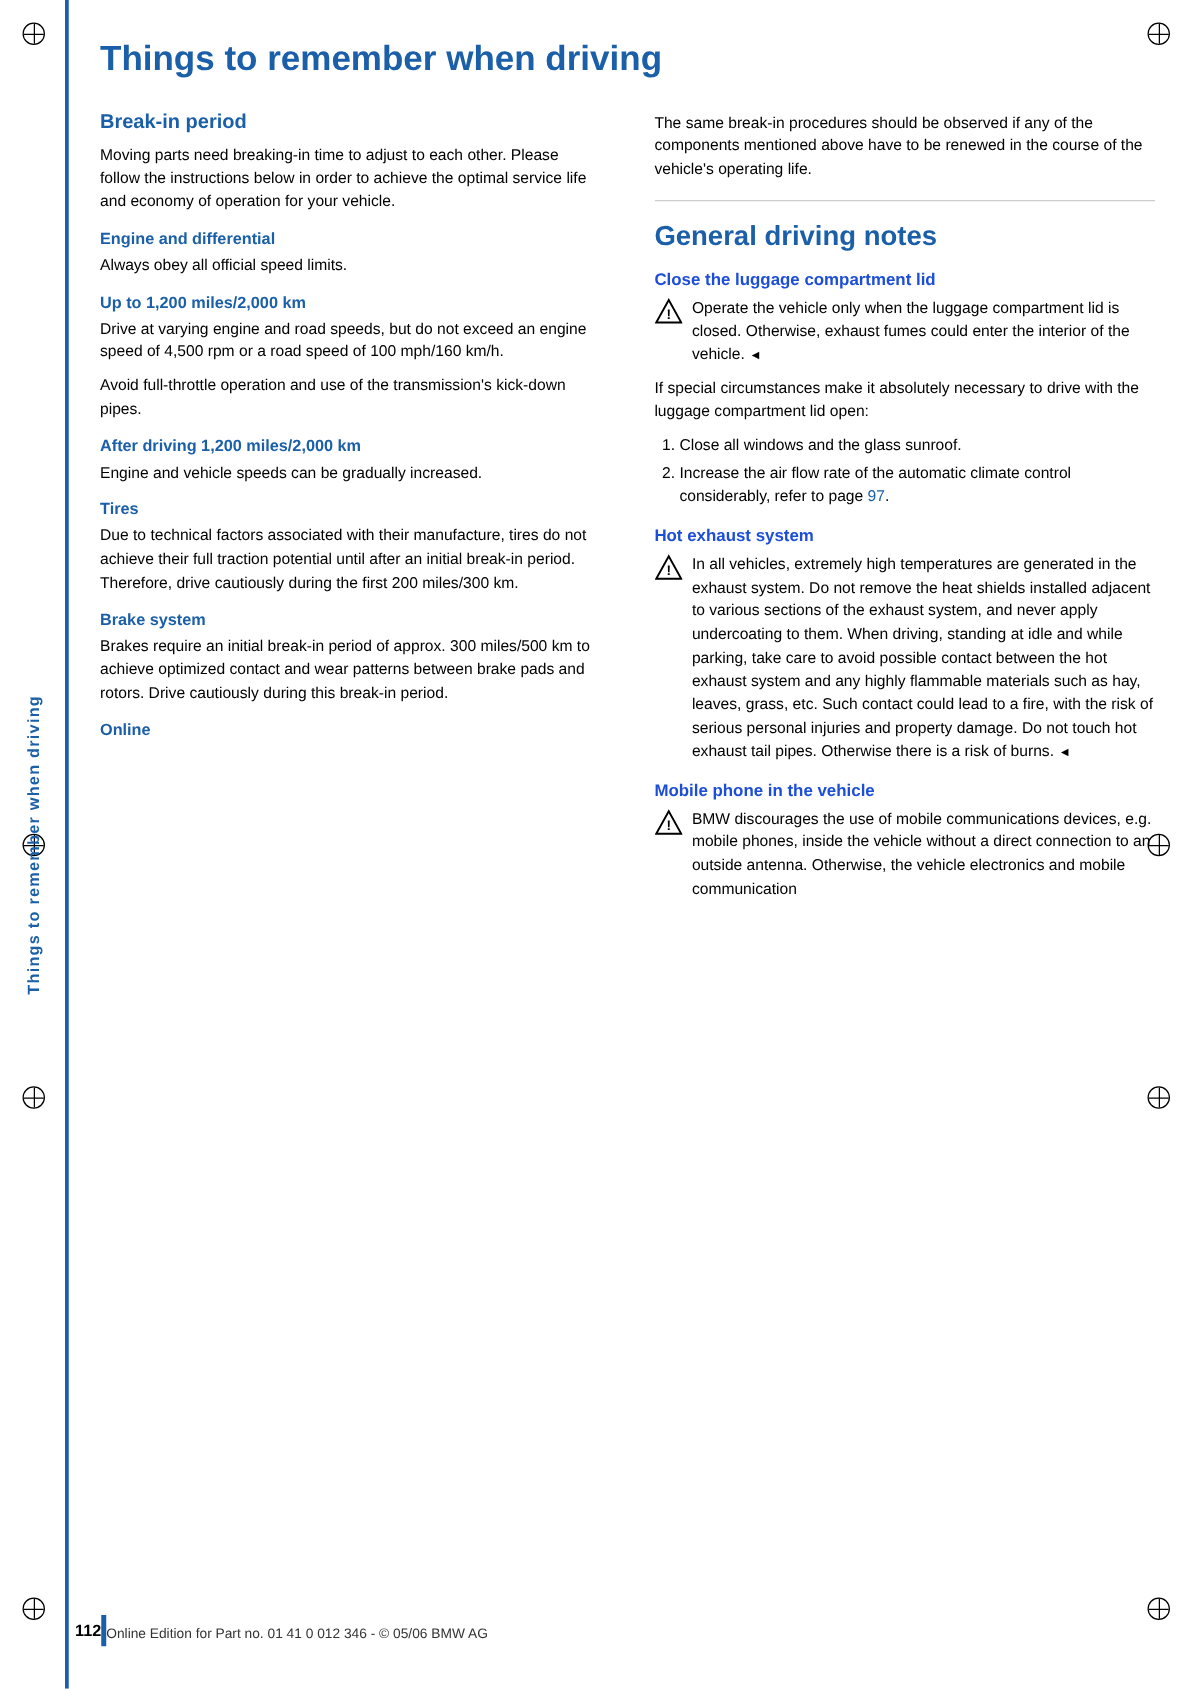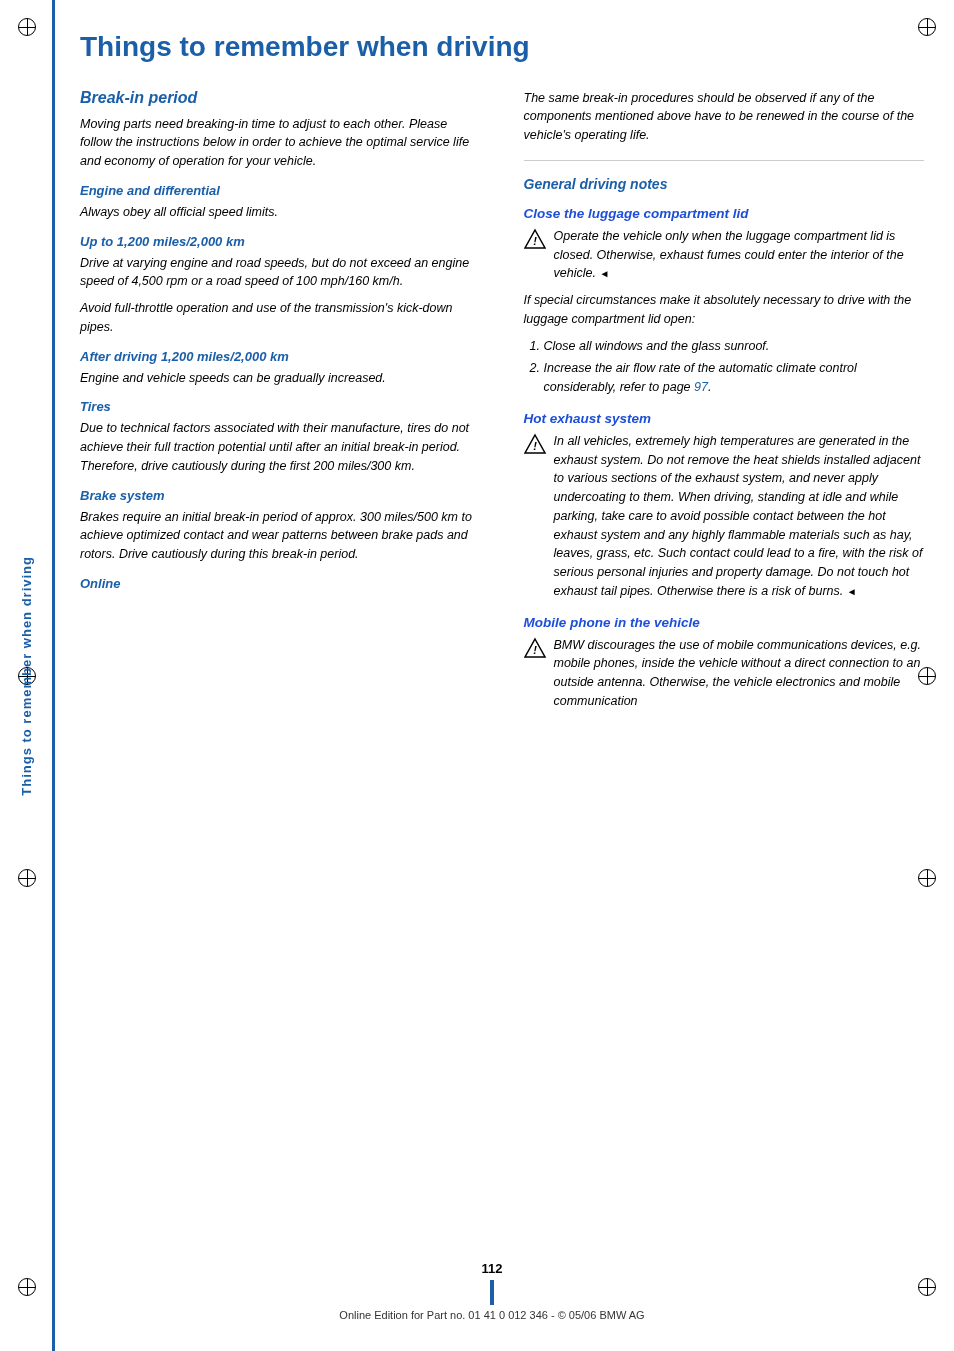--- a/index.html
+++ b/index.html
@@ -87,21 +87,20 @@
       font-weight: bold;
       color: #1a5fa8;
       margin-bottom: 25px;
       line-height: 1.2;
     }
 
     
     .two-col {
       display: flex;
       gap: 43px;
-      font-style: italic;
     }
 
     .col-left {
       flex: 1;
     }
 
     .col-right {
       flex: 1;
     }
 
@@ -172,21 +171,21 @@
       margin-bottom: 4px;
     }
 
     
     .page-footer {
       position: absolute;
       bottom: 30px;
       left: 60px;
       right: 30px;
       display: flex;
-      flex-direction: column;
+      flex-direction: row;
       align-items: center;
     }
 
     .page-number {
       font-size: 13px;
       font-weight: bold;
       margin-bottom: 4px;
     }
 
     .footer-line {
@@ -214,21 +213,21 @@
     }
 
     
     .section-divider {
       border: none;
       border-top: 1px solid #ccc;
       margin: 15px 0;
     }
 
     .general-section-heading {
-      font-size: 14px;
+      font-size: 22px;
       font-weight: bold;
       color: #1a5fa8;
       margin-bottom: 12px;
       margin-top: 5px;
     }
 
     .small-heading {
       font-size: 13.5px;
       font-weight: bold;
       color: #1d4ed8;

